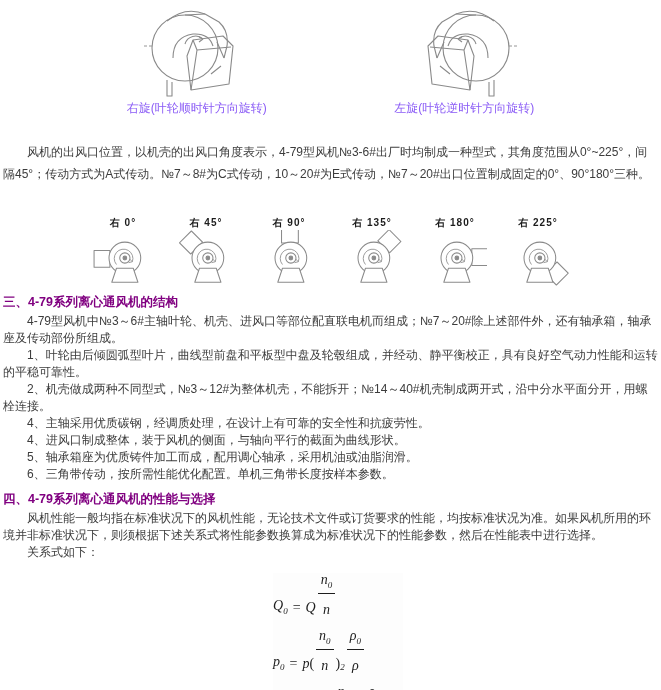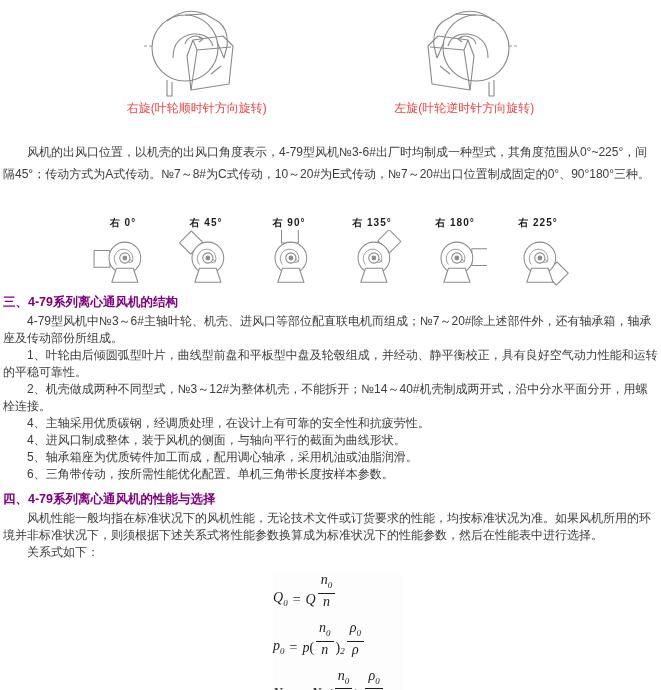--- a/index.html
+++ b/index.html
@@ -8,21 +8,21 @@
     font-family:"Liberation Sans","DejaVu Sans",sans-serif;
     font-size:12px;color:#3c3c3c;
   }
   .page{width:661px;padding:0 3px;box-sizing:border-box;}
 
   
   .fig-row{display:flex;justify-content:space-around;padding:6px 60px 0 60px;}
   .fig-row figure{margin:0;text-align:center;width:240px;}
   .fan3d svg{display:block;margin:0 auto;}
   .fan3d.mirror svg{transform:scaleX(-1);}
-  figcaption{font-size:12px;color:#ef4444;margin-top:2px;white-space:nowrap;}
+  figcaption{font-size:12px;color:#8b5cf6;margin-top:2px;white-space:nowrap;}
 
   
   .para{margin:0;text-indent:2em;line-height:17px;}
   .para.intro{margin-top:24px;line-height:22px;}
 
   
   .angle-row{display:flex;justify-content:center;gap:19px;margin:31px 0 4px 0;}
   .angle-cell{width:64px;text-align:center;}
   .angle-label{font-weight:bold;font-size:10px;color:#1c1c1c;letter-spacing:1px;}
   .angle-cell svg{display:block;margin:0 auto;}
@@ -33,21 +33,21 @@
   
   .formula-block{
     margin:12px 0 0 270px;width:130px;background:#fdfdfd;
     font-family:"Liberation Serif","DejaVu Serif",serif;
     font-style:italic;font-size:14px;color:#1d1d1d;
   }
   .formula-row{display:flex;align-items:flex-end;margin-bottom:13px;min-height:30px;}
   .formula-row sub{font-size:9px;font-style:italic;}
   .formula-row sup{font-size:9px;font-style:italic;}
   .formula-row .eq{margin:0 5px;font-style:normal;}
-  .frac{display:inline-flex;flex-direction:column;text-align:center;vertical-align:middle;margin:0 2px;line-height:13px;}
+  .frac{display:inline-flex;flex-direction:column;text-align:center;vertical-align:middle;margin:0 2px;line-height:13px;gap:8px;}
   .frac .num{border-bottom:1px solid #1d1d1d;padding:0 3px 1px 3px;}
   .frac .den{padding-top:1px;}
   .paren{font-style:normal;}
 </style>
 </head>
 <body>
 
 <div class="page">
 
   <div class="fig-row">

